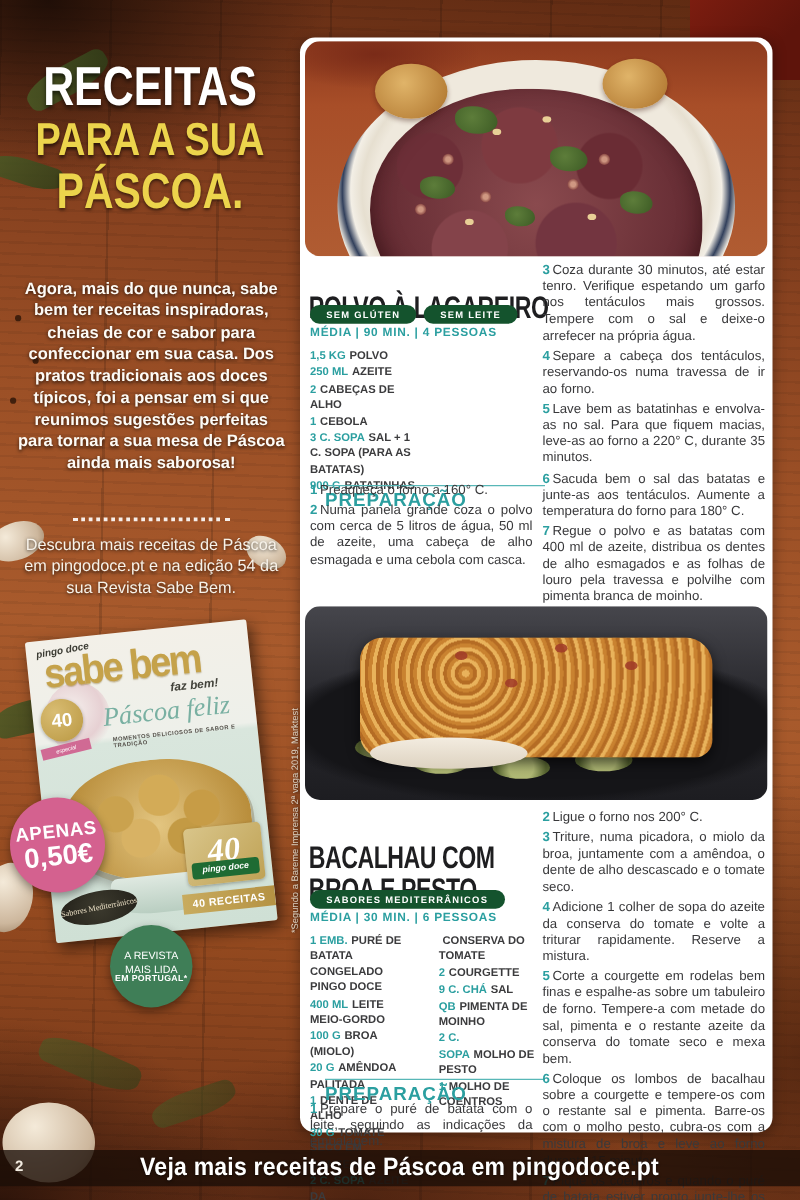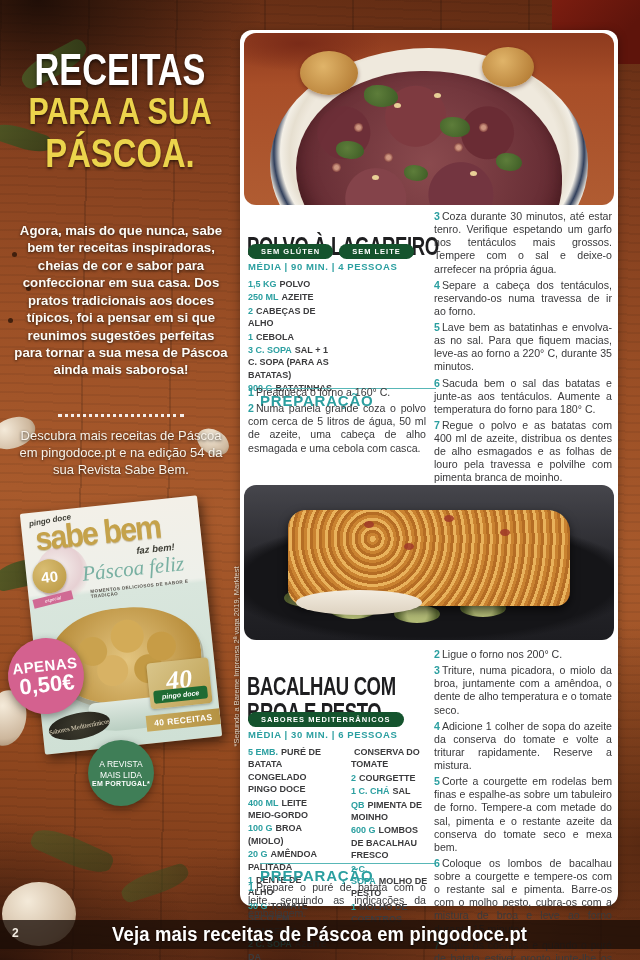--- a/index.html
+++ b/index.html
@@ -286,46 +286,45 @@
   </div>
 
   <h2 class="rtitle" style="top:622px;"><span>BACALHAU COM</span><br><span>BROA E PESTO</span></h2>
   <div class="pills" style="top:682px;">
     <span class="pill">SABORES MEDITERRÂNICOS</span>
   </div>
   <div class="meta" style="top:699px;">MÉDIA | 30 MIN. | 6 PESSOAS</div>
 
   <div class="ing-cols" style="top:716px;">
     <div class="ing-col">
-      <div class="ing"><span class="qty">5 EMB.</span><span class="itm">PURÉ DE BATATA CONGELADO PINGO DOCE</span></div>
+      <div class="ing"><span class="qty">1 EMB.</span><span class="itm">PURÉ DE BATATA CONGELADO PINGO DOCE</span></div>
       <div class="ing"><span class="qty">400 ML</span><span class="itm">LEITE MEIO-GORDO</span></div>
       <div class="ing"><span class="qty">100 G</span><span class="itm">BROA (MIOLO)</span></div>
       <div class="ing"><span class="qty">20 G</span><span class="itm">AMÊNDOA PALITADA</span></div>
       <div class="ing"><span class="qty">1</span><span class="itm">DENTE DE ALHO</span></div>
       <div class="ing"><span class="qty">30 G</span><span class="itm">TOMATE SECO EM CONSERVA</span></div>
       <div class="ing"><span class="qty">2 C. SOPA</span><span class="itm">AZEITE DA</span></div>
     </div>
     <div class="ing-col">
       <div class="ing"><span class="qty"></span><span class="itm">CONSERVA DO TOMATE</span></div>
       <div class="ing"><span class="qty">2</span><span class="itm">COURGETTE</span></div>
-      <div class="ing"><span class="qty">1 C. CHÁ</span><span class="itm">SAL</span></div>
+      <div class="ing"><span class="qty">9 C. CHÁ</span><span class="itm">SAL</span></div>
       <div class="ing"><span class="qty">QB</span><span class="itm">PIMENTA DE MOINHO</span></div>
-      <div class="ing"><span class="qty">600 G</span><span class="itm">LOMBOS DE BACALHAU FRESCO</span></div>
       <div class="ing"><span class="qty">2 C. SOPA</span><span class="itm">MOLHO DE PESTO</span></div>
       <div class="ing"><span class="qty">1</span><span class="itm">MOLHO DE COENTROS</span></div>
     </div>
   </div>
 
   <div class="prep" style="top:833px;">PREPARAÇÃO</div>
   <div class="steps col-l" style="top:851px;">
     <p><span class="n">1</span><span>Prepare o puré de batata com o leite, seguindo as indicações da embalagem.</span></p>
   </div>
   <div class="steps col-r" style="top:618px;">
     <p><span class="n">2</span><span>Ligue o forno nos 200° C.</span></p>
-    <p><span class="n">3</span><span>Triture, numa picadora, o miolo da broa, juntamente com a amêndoa, o dente de alho temperatura e o tomate seco.</span></p>
+    <p><span class="n">3</span><span>Triture, numa picadora, o miolo da broa, juntamente com a amêndoa, o dente de alho descascado e o tomate seco.</span></p>
     <p><span class="n">4</span><span>Adicione 1 colher de sopa do azeite da conserva do tomate e volte a triturar rapidamente. Reserve a mistura.</span></p>
     <p><span class="n">5</span><span>Corte a courgette em rodelas bem finas e espalhe-as sobre um tabuleiro de forno. Tempere-a com metade do sal, pimenta e o restante azeite da conserva do tomate seco e mexa bem.</span></p>
     <p><span class="n">6</span><span>Coloque os lombos de bacalhau sobre a courgette e tempere-os com o restante sal e pimenta. Barre-os com o molho pesto, cubra-os com a mistura de broa e leve ao forno durante 15 minutos.</span></p>
     <p><span class="n">7</span><span>Pique os coentros e quando o puré de batata estiver pronto junte-lhe os coentros, misturando muito bem.</span></p>
 
   </div>
 </div>
 
 <div class="abs footer">
   <div class="ftext">Veja mais receitas de Páscoa em pingodoce.pt</div>

